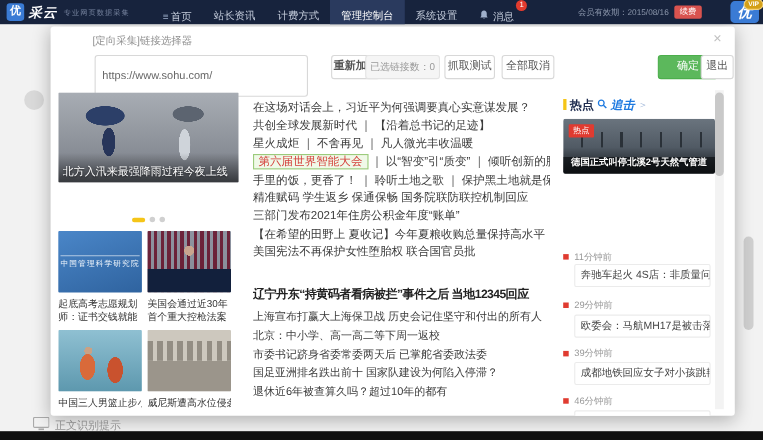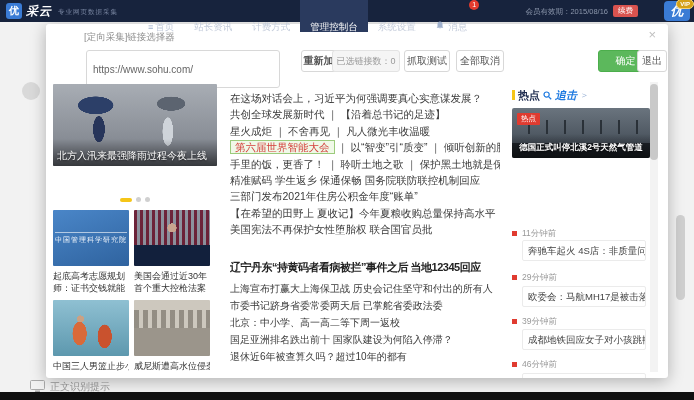--- a/index.html
+++ b/index.html
@@ -6,21 +6,21 @@
   html,body { width:694px; height:400px; overflow:hidden; }
   body { font-family:"Liberation Sans","DejaVu Sans",sans-serif; background:#f2f2f2; position:relative; }
   #screen { position:absolute; left:0; top:0; width:694px; height:400px; overflow:hidden; }
 
   
   .topbar { position:absolute; left:0; top:0; width:694px; height:22px; background:#17233d; z-index:40; }
   .logo-sq { position:absolute; left:6px; top:3px; width:16px; height:16px; background:#3a7bd5; border-radius:3px; color:#fff; font-size:10px; font-weight:bold; text-align:center; line-height:16px; }
   .logo-name { position:absolute; left:26px; top:3px; color:#fff; font-size:12px; font-style:italic; font-weight:bold; letter-spacing:1px; }
   .logo-tag { position:absolute; left:58px; top:8px; color:#76839e; font-size:6.5px; letter-spacing:1px; }
   .nav { position:absolute; left:138px; top:0; height:22px; display:flex; }
-  .nav-item { height:22px; line-height:22px; padding:16px 10px; color:#c3cbda; font-size:9.5px; cursor:pointer; position:relative; }
+  .nav-item { height:22px; line-height:22px; padding:4px 10px; color:#c3cbda; font-size:9.5px; cursor:pointer; position:relative; }
   .nav-item.active { background:#2a3a5e; color:#ffffff; }
   .nav-ico { font-size:9px; margin-right:2px; color:#9fb0cc; }
   .nav-badge { position:absolute; top:0px; right:-2px; min-width:10px; height:10px; border-radius:5px; background:#e23b2e; color:#fff; font-size:7px; text-align:center; line-height:10px; padding:0 1px; }
   .member-text { position:absolute; right:86px; top:7px; color:#8b96ab; font-size:7.5px; }
   .renew-pill { position:absolute; right:56px; top:5px; background:#d9534f; color:#fff; font-size:7.5px; padding:1px 5px; border-radius:2px; cursor:pointer; }
   .corner-logo { position:absolute; right:4px; top:1px; width:26px; height:20px; background:#3a7bd5; border-radius:4px; color:#fff; font-size:13px; font-weight:bold; font-style:italic; text-align:center; line-height:20px; }
   .vip-pill { position:absolute; right:0px; top:-1px; background:#d4a017; color:#fff; font-size:6px; font-weight:bold; padding:1px 3px; border-radius:5px; border:1px solid #f5d37a; z-index:41; }
 
   
   .bg-circle { position:absolute; left:22px; top:82px; width:18px; height:18px; border-radius:50%; background:#d9d9d9; }
@@ -181,22 +181,22 @@
       <div class="hl">手里的饭，更香了！ ｜ 聆听土地之歌 ｜ 保护黑土地就是保护每个…</div>
       <div class="hl">精准赋码 学生返乡 保通保畅 国务院联防联控机制回应</div>
       <div class="hl">三部门发布2021年住房公积金年度“账单”</div>
       <div class="hl">【在希望的田野上 夏收记】今年夏粮收购总量保持高水平</div>
       <div class="hl">美国宪法不再保护女性堕胎权 联合国官员批</div>
     </div>
 
     <div class="news-lead">辽宁丹东“持黄码者看病被拦”事件之后 当地12345回应</div>
     <div class="news-list">
       <div class="nl">上海宣布打赢大上海保卫战 历史会记住坚守和付出的所有人</div>
+      <div class="nl">北京：中小学、高一高二等下周一返校</div>
       <div class="nl">市委书记跻身省委常委两天后 已掌舵省委政法委</div>
-      <div class="nl">北京：中小学、高一高二等下周一返校</div>
       <div class="nl">国足亚洲排名跌出前十 国家队建设为何陷入停滞？</div>
       <div class="nl">退休近6年被查算久吗？超过10年的都有</div>
     </div>
 
     <div class="hot-col">
       <div class="hot-head">
         <span class="hot-bar"></span>
         <span class="hot-main">热点</span>
         <span><svg width="9" height="9" viewBox="0 0 9 9">
               <circle cx="3.6" cy="3.6" r="2.6" fill="none" stroke="#1e7ae0" stroke-width="1.2"></circle>

